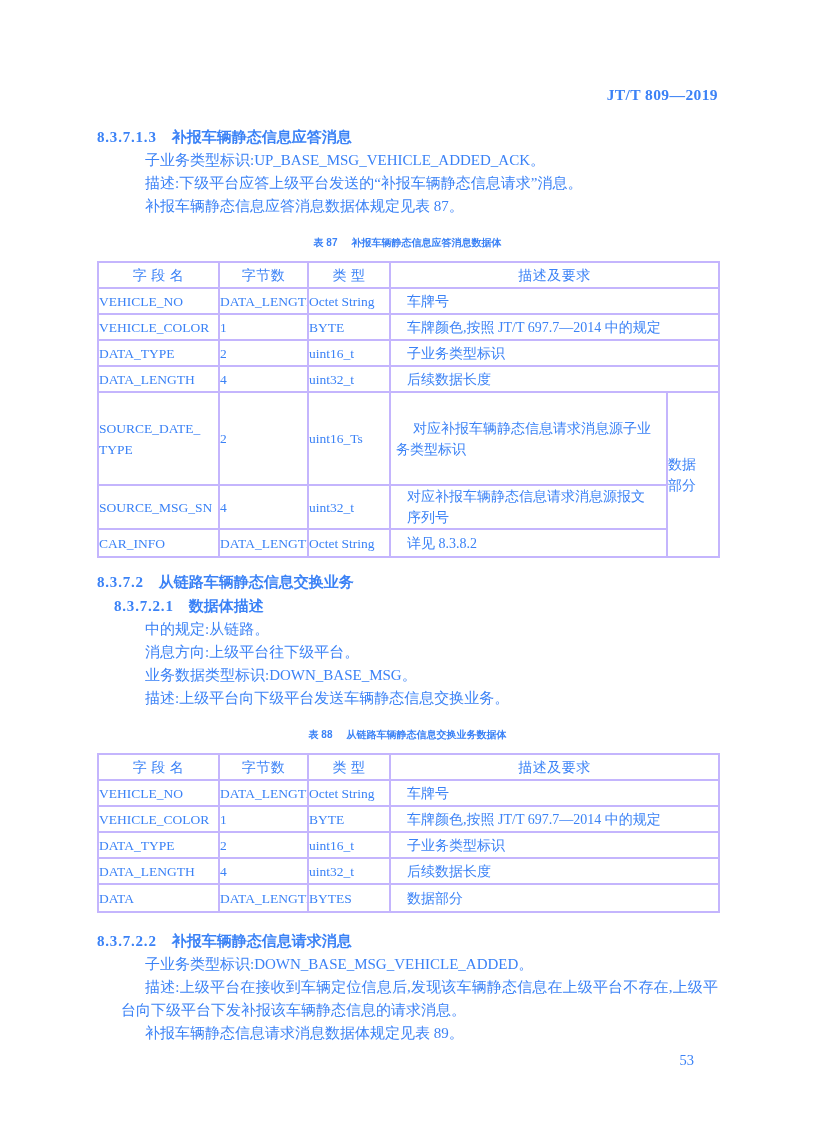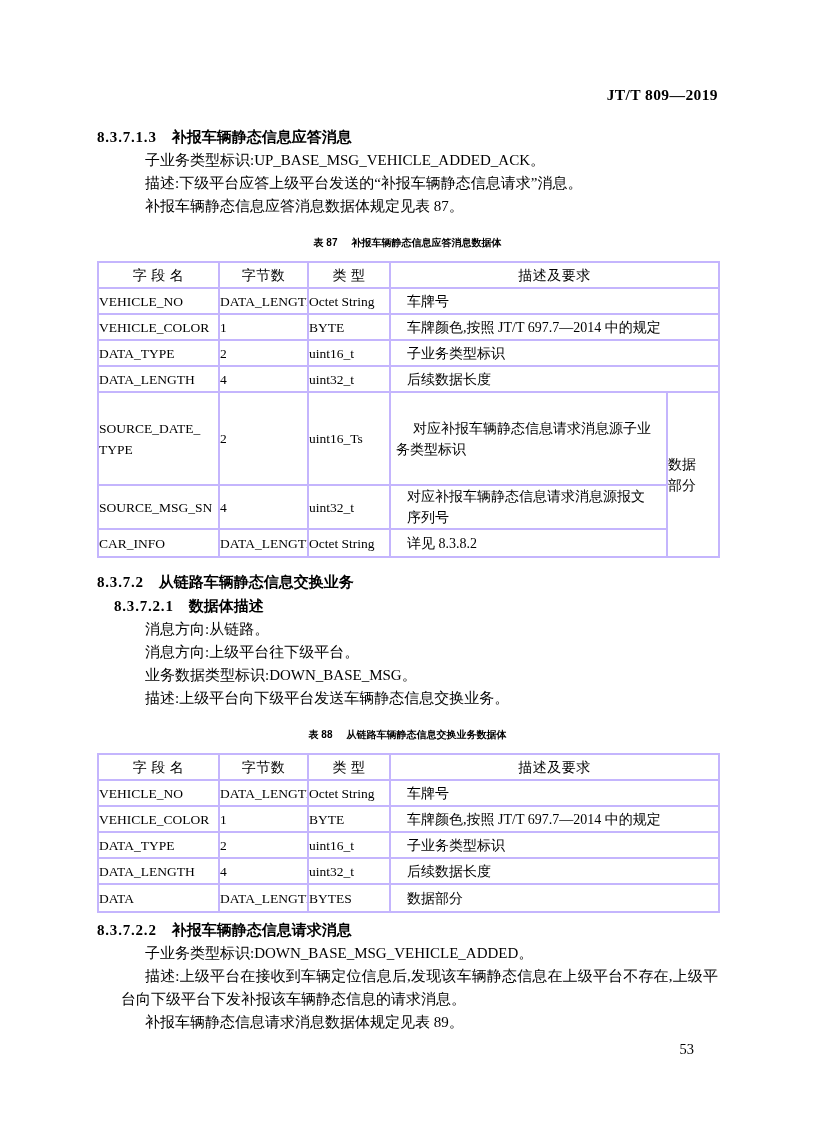--- a/index.html
+++ b/index.html
@@ -2,21 +2,21 @@
 <html><head>
 <meta charset="utf-8">
 <style>
   * { margin: 0; padding: 0; box-sizing: border-box; }
   html, body { background: #ffffff; }
   .page {
     position: relative;
     width: 815px;
     height: 1144px;
     background: #ffffff;
-    color: #000000;
+    color: #3b82f6;
     font-family: "Liberation Serif", "DejaVu Serif", serif;
     font-size: 15px;
     overflow: hidden;
   }
   .content {
     position: absolute;
     left: 97px;
     top: 0;
     width: 621px;
   }
@@ -30,21 +30,21 @@
   }
   .sec-heading {
     font-family: Liberation Serif, serif;
     font-weight: 700;
     font-size: 15px;
     line-height: 23px;
   }
   .h-first { margin-top: 22px; }
   .h-872   { margin-top: 13px; }
   .h-8721  { margin-top: 1px; margin-left: 17px; }
-  .h-8722  { margin-top: 6px; }
+  .h-8722  { margin-top: 17px; }
   .sec-heading .h-num { letter-spacing: 0.8px; margin-right: 15px; }
   .para {
     line-height: 23px;
     text-indent: 24px;
     text-align: justify;
     margin-left: 24px;
   }
   .caption {
     margin-top: 15px;
     text-align: center;
@@ -185,21 +185,21 @@
       </tr>
     </tbody>
       </table>
 
     <div class="sec-heading h-872">
       <span class="h-num">8.3.7.2</span><span>从链路车辆静态信息交换业务</span>
     </div>
     <div class="sec-heading h-8721">
       <span class="h-num">8.3.7.2.1</span><span>数据体描述</span>
     </div>
-    <p class="para">消息方向:从链路。</p>
+    <p class="para">中的规定:从链路。</p>
     <p class="para">消息方向:上级平台往下级平台。</p>
     <p class="para">业务数据类型标识:DOWN_BASE_MSG。</p>
     <p class="para">描述:上级平台向下级平台发送车辆静态信息交换业务。</p>
 
     <div class="caption">
       <span class="cap-label">表 88</span><span>从链路车辆静态信息交换业务数据体</span>
     </div>
 
     <table class="data-table">
       <colgroup>

